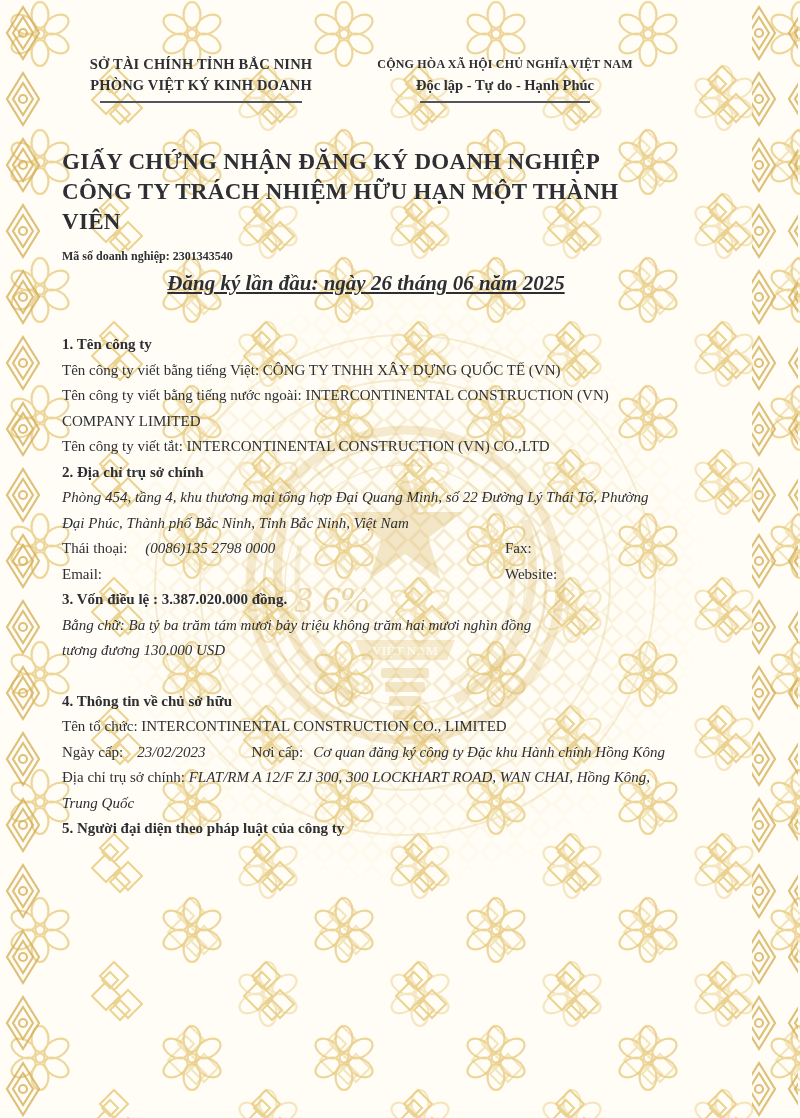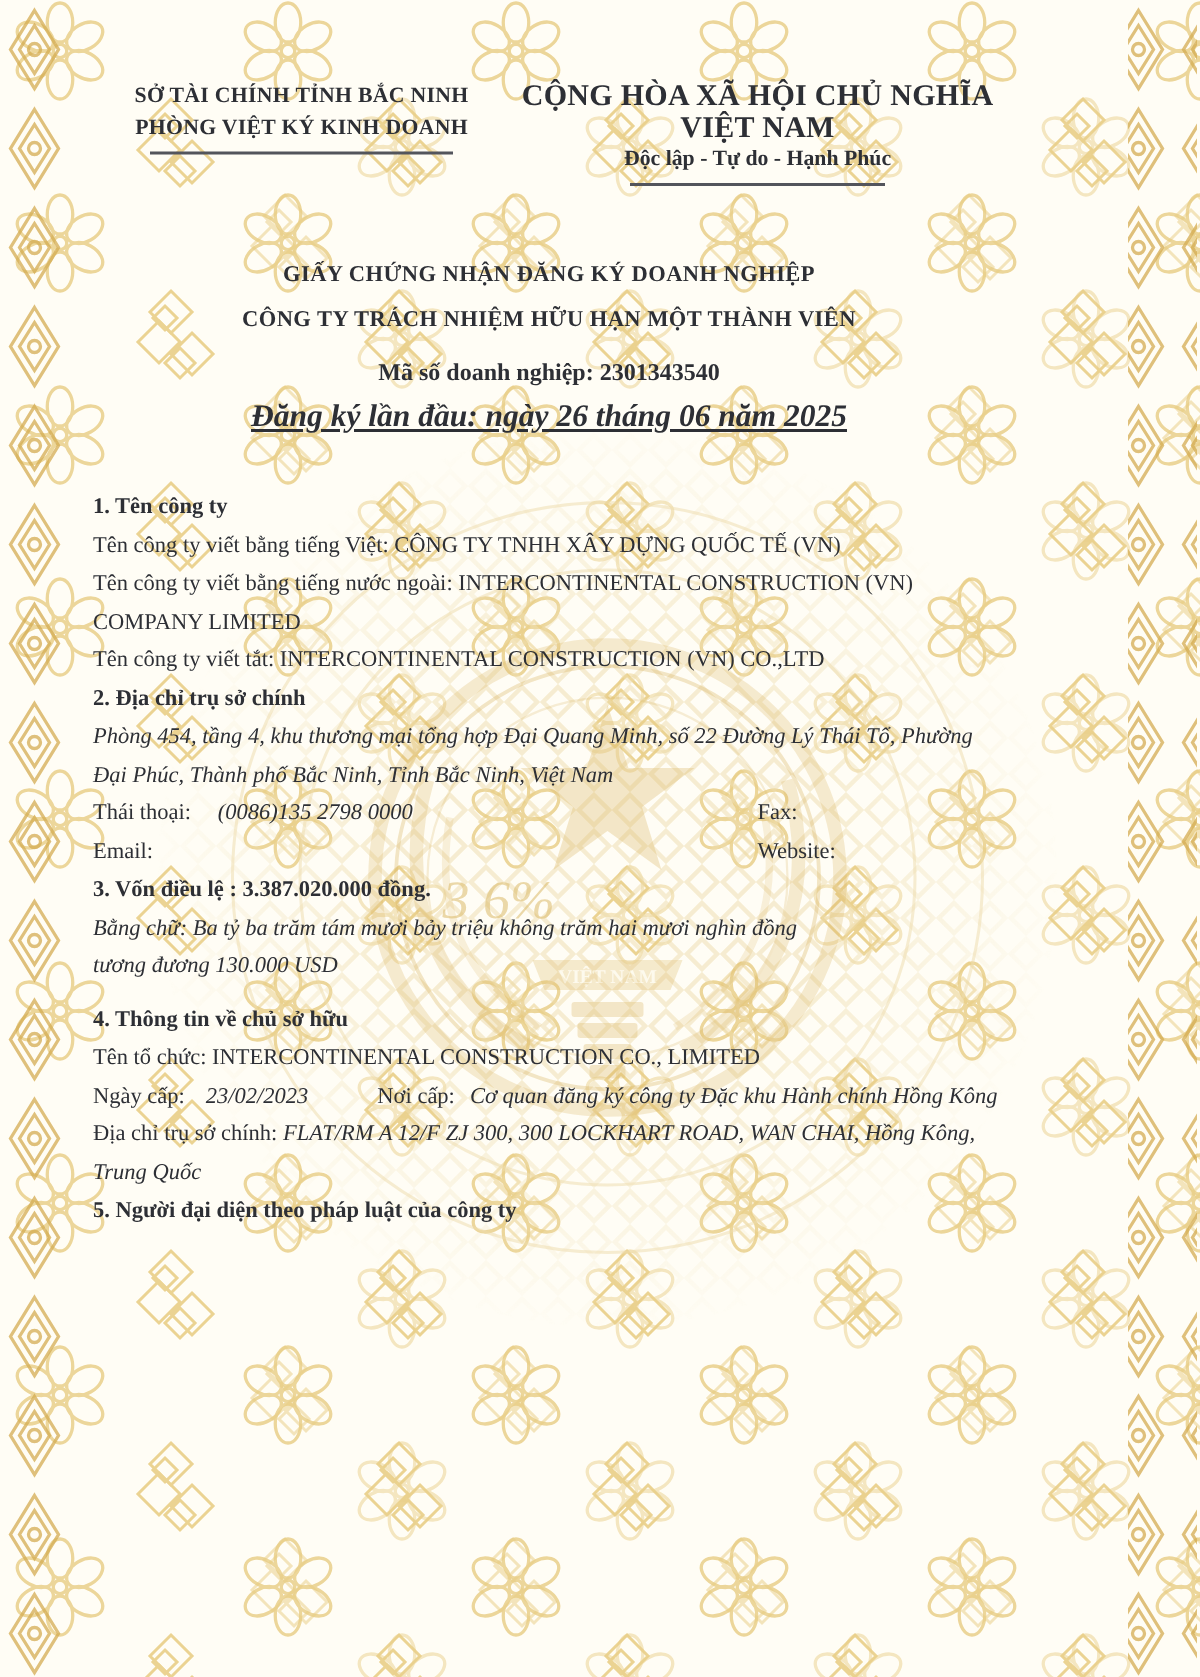--- a/index.html
+++ b/index.html
@@ -9,28 +9,28 @@
     font-family:"Liberation Serif","DejaVu Serif",serif;
     color:#2d2f35;
   }
   svg.bg{position:absolute;left:0;top:0;width:800px;height:1118px;}
   .content{position:absolute;left:0;top:0;width:728px;height:1118px;box-sizing:border-box;padding:54px 58px 0 62px;}
   
   .hdr{display:flex;justify-content:space-between;align-items:flex-start;}
   .hdr-block{text-align:center;font-weight:bold;}
   .hdr-left{width:300px;font-size:14.5px;line-height:21px;letter-spacing:.2px;}
   .hdr-right{width:356px;}
-  .hdr-right .l1{font-size:20px;line-height:21px;letter-spacing:.2px;}
+  .hdr-right .l1{font-size:12px;line-height:21px;letter-spacing:.2px;}
   .hdr-right .l2{font-size:14.5px;line-height:21px;}
   .rule{height:2px;background:#53555c;margin:5px auto 0;}
   .rule-left{width:202px;}
   .rule-right{width:170px;}
   
-  .title{ text-align:center;margin-top:44px;font-weight:bold;font-size:15px;line-height:30px;letter-spacing:.3px;}
-  .taxline{text-align:center;margin-top:12px;font-weight:bold;font-size:16px;}
+  .title{ margin-top:44px;font-weight:bold;font-size:23px;line-height:30px;letter-spacing:.3px;}
+  .taxline{text-align:left;margin-top:12px;font-weight:bold;font-size:12px;}
   .regline{text-align:center;margin-top:7px;font-weight:bold;font-style:italic;font-size:21px;text-decoration:underline;}
   
   .docbody{margin-top:36px;font-size:15px;}
   p.ln{margin:0;line-height:25.5px;}
   .h{font-weight:bold;margin-top:4px;}
   .it{font-style:italic;}
   .contact{display:grid;grid-template-columns:443px 1fr;}
   .row4{display:flex;align-items:flex-start;}
   .gap14{margin-left:14px;}
   .gap22{margin-left:22px;}
@@ -171,21 +171,21 @@
         <p class="ln">Website:</p>
       </div>
 
       <p class="ln h">
         <span>3. Vốn điều lệ :</span>
         <span>3.387.020.000 đồng.</span>
       </p>
       <p class="ln it">Bằng chữ: Ba tỷ ba trăm tám mươi bảy triệu không trăm hai mươi nghìn đồng</p>
       <p class="ln it">tương đương 130.000 USD</p>
 
-      <p class="ln h" style="margin-top:10px">4. Thông tin về chủ sở hữu</p>
+      <p class="ln h" style="margin-top:25px">4. Thông tin về chủ sở hữu</p>
       <p class="ln">
         <span>Tên tổ chức:</span>
         <span>INTERCONTINENTAL CONSTRUCTION CO., LIMITED</span>
       </p>
       <p class="ln row4">
         <span>Ngày cấp:</span>
         <span class="it gap14">23/02/2023</span>
         <span class="gap46">Nơi cấp:</span>
         <span class="it gap10 wrapval">Cơ quan đăng ký công ty Đặc khu Hành chính Hồng Kông</span>
       </p>

